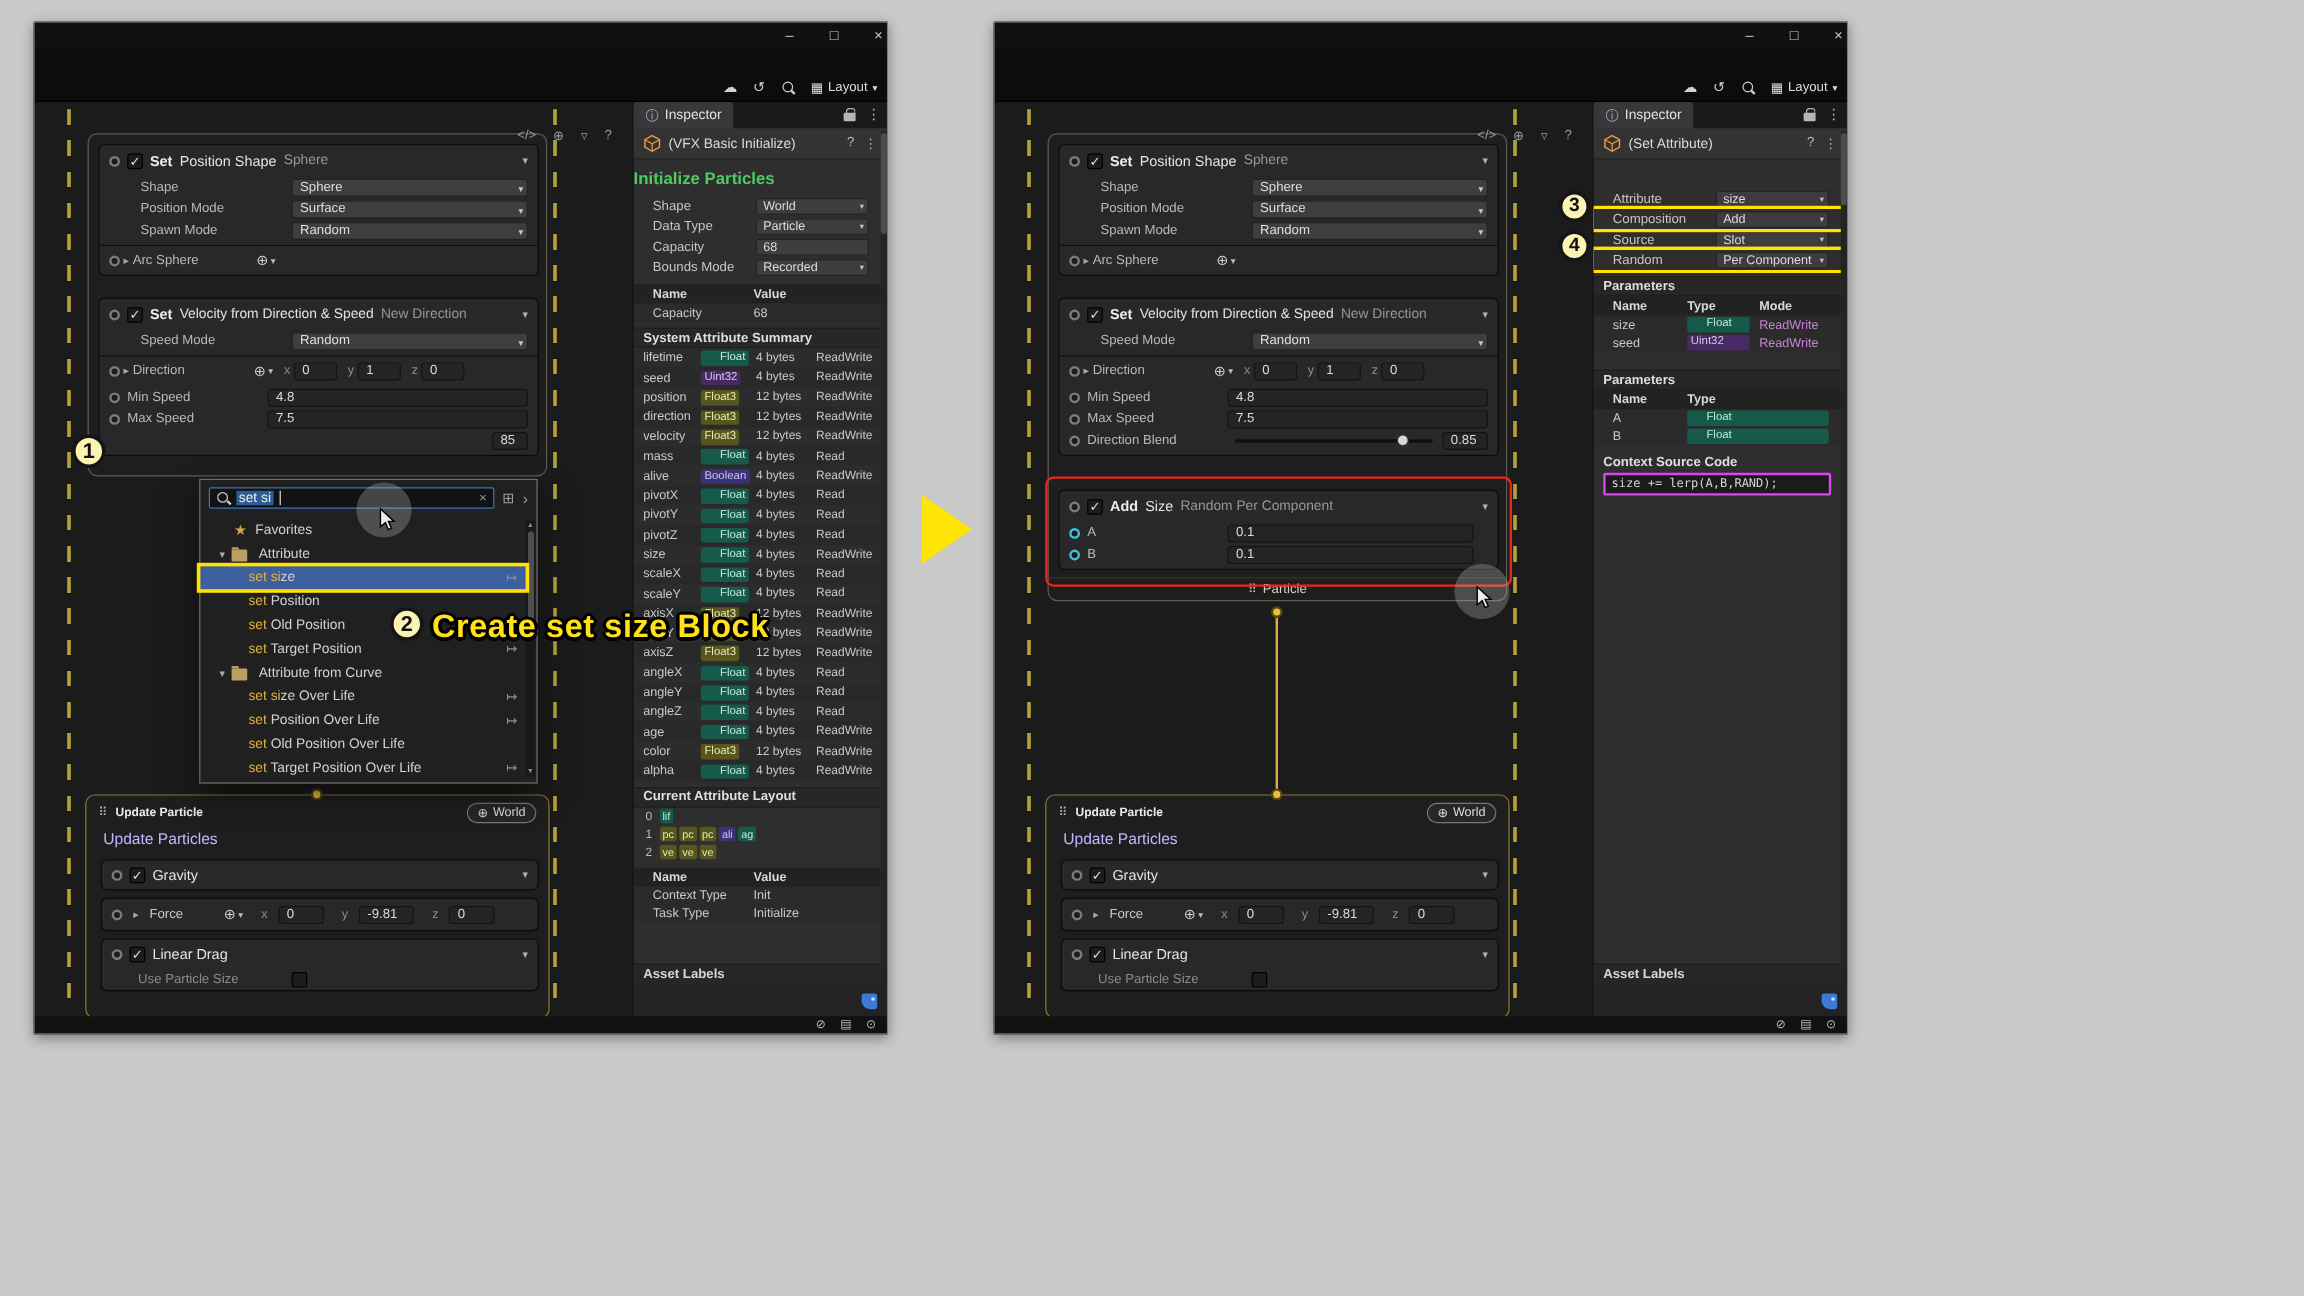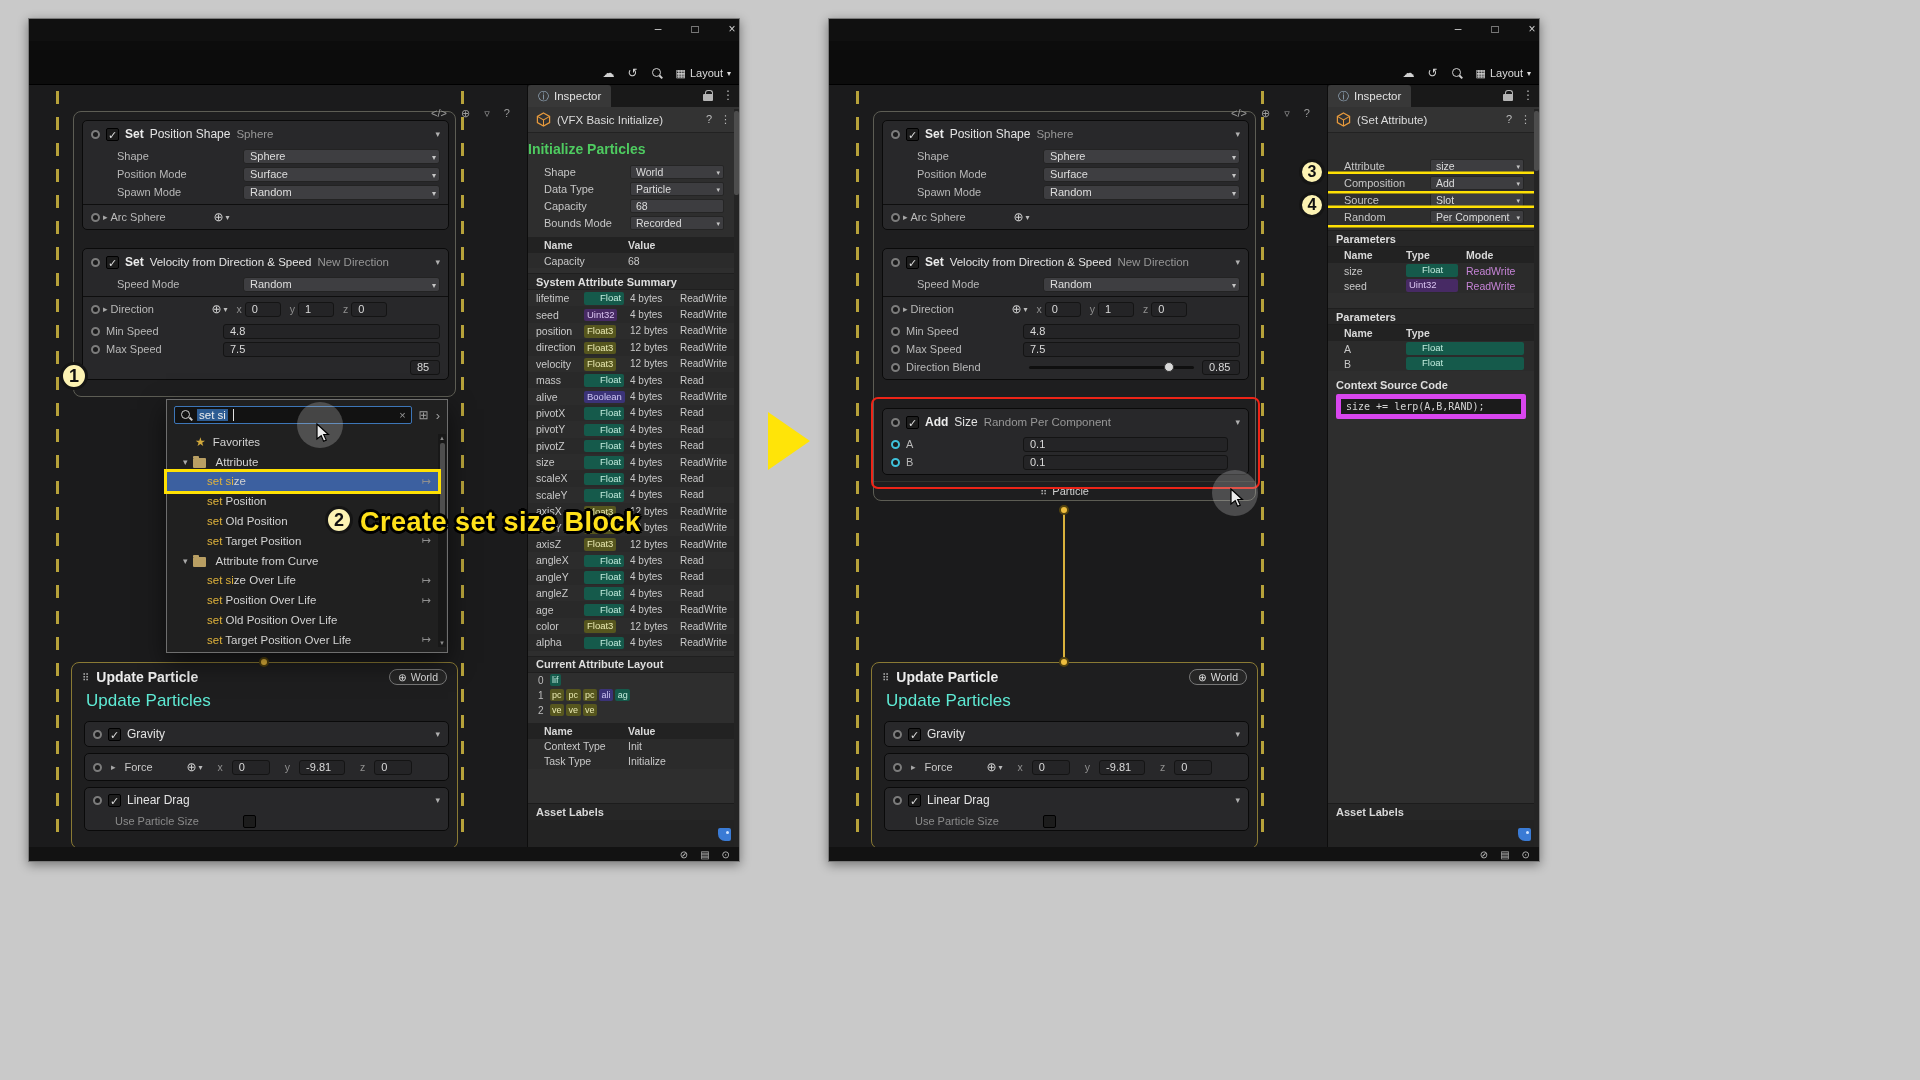--- a/index.html
+++ b/index.html
@@ -19,22 +19,22 @@
 .lock-ico{position:relative;width:10px;height:7px;background:#b5b5b5;border-radius:1px;display:inline-block;margin-top:5px;}
 .lock-ico:before{content:"";position:absolute;left:2px;top:-4px;width:6px;height:4px;border:1.5px solid #b5b5b5;border-bottom:none;border-radius:3px 3px 0 0;}
 
 .graph{position:absolute;left:0;top:66px;right:0;bottom:14px;background:#1b1b1c;overflow:hidden;}
 .dashline{position:absolute;top:6px;bottom:6px;width:3px;background:repeating-linear-gradient(180deg,#b7a23a 0 13px,transparent 13px 26px);}
 .corner-icons{position:absolute;top:22px;left:402px;display:flex;gap:14px;color:#9c9c9c;font-size:11px;z-index:6;}
 
 .ctx{position:absolute;background:#1e1e1f;border:1px solid #5d5d54;border-radius:8px;}
 .ctx.gold{border-color:#8a7a34;}
 .ctxhead{display:flex;align-items:center;gap:7px;height:28px;padding:0 10px;}
-.ctxtitle{font-size:14px;font-weight:700;color:#ececec;}
-.ctxsub{font-size:17px;color:#5eead4;padding:0 0 4px 14px;}
+.ctxtitle{font-size:10px;font-weight:700;color:#ececec;}
+.ctxsub{font-size:13px;color:#c4b5fd;padding:0 0 4px 14px;}
 .badge{margin-left:auto;display:flex;align-items:center;gap:4px;border:1px solid #777;border-radius:9px;padding:1px 8px;font-size:10.5px;color:#ddd;background:#262626;}
 .partbar{position:absolute;left:0;right:0;bottom:0;height:19px;display:flex;align-items:center;justify-content:center;gap:5px;color:#cfcfcf;font-size:11px;border-top:1px solid #33332d;}
 
 .blk{position:absolute;background:#28282a;border:1px solid #0a0a0a;border-radius:5px;padding-bottom:3px;}
 .flowblk{position:static;margin:6px 8px 0 12px;padding-bottom:0;}
 .bh{display:flex;align-items:center;gap:6px;height:26px;padding:0 8px;}
 .bname{font-size:12px;font-weight:700;color:#ececec;}
 .bsub{font-size:12px;color:#e3e3e3;white-space:nowrap;}
 .bsum{font-size:11.5px;color:#979797;white-space:nowrap;}
 .chev{margin-left:auto;color:#b0b0b0;font-size:9px;}
@@ -118,21 +118,21 @@
 .pink{color:#c583d6;}
 .layrow{display:flex;align-items:center;height:15px;padding-left:10px;gap:6px;font-size:10px;color:#bdbdbd;}
 .laycells{display:flex;gap:2px;}
 .laycell{padding:0 2.5px;border-radius:2px;font-size:9px;line-height:12px;}
 .at-n{flex:0 0 78px;padding-left:16px;}
 .at-t{flex:0 0 60px;}
 .at-m{flex:1;}
 .pt-n{flex:0 0 78px;padding-left:16px;}
 .pt-t{flex:1;padding-right:2px;}
 .codelbl{padding:8px 8px 3px;font-size:11px;font-weight:700;color:#dedede;}
-.codebox{margin:0 8px;background:#1b1b1b;border:5px solid #d946ef;border-radius:2px;padding:2px 5px;font-family:"DejaVu Sans Mono",monospace;font-size:10px;color:#d4d4d4;white-space:nowrap;overflow:hidden;}
+.codebox{margin:0 8px;background:#1b1b1b;border:2px solid #d946ef;border-radius:2px;padding:2px 5px;font-family:"DejaVu Sans Mono",monospace;font-size:10px;color:#d4d4d4;white-space:nowrap;overflow:hidden;}
 .assetbar{position:absolute;left:0;right:0;top:718px;height:17px;background:#262626;border-top:1px solid #1c1c1c;display:flex;align-items:center;padding-left:8px;font-size:11px;font-weight:700;color:#d8d8d8;}
 .assetarea{position:absolute;left:0;right:0;top:735px;bottom:0;background:#232323;}
 .tagico{position:absolute;right:8px;top:8px;width:13px;height:13px;background:#3a7bd5;border-radius:2px 2px 2px 7px;}
 .tagico:before{content:"";position:absolute;right:2.5px;top:2.5px;width:3px;height:3px;border-radius:50%;background:#cfe3ff;}
 .insscroll{position:absolute;right:0;top:24px;bottom:0;width:5px;background:#242424;}
 .insthumb{position:absolute;left:0;width:5px;background:#4d4d4d;border-radius:2px;}
 
 .bottombar{position:absolute;left:0;right:0;bottom:0;height:14px;background:#121212;display:flex;align-items:center;justify-content:flex-end;gap:12px;padding-right:9px;color:#b9b9b9;font-size:10px;z-index:25;}
 
 .numcirc{position:absolute;width:28px;height:28px;border-radius:50%;background:#fdf3b3;border:3px solid #151515;color:#111;font-size:18px;font-weight:800;display:flex;align-items:center;justify-content:center;z-index:40;}

